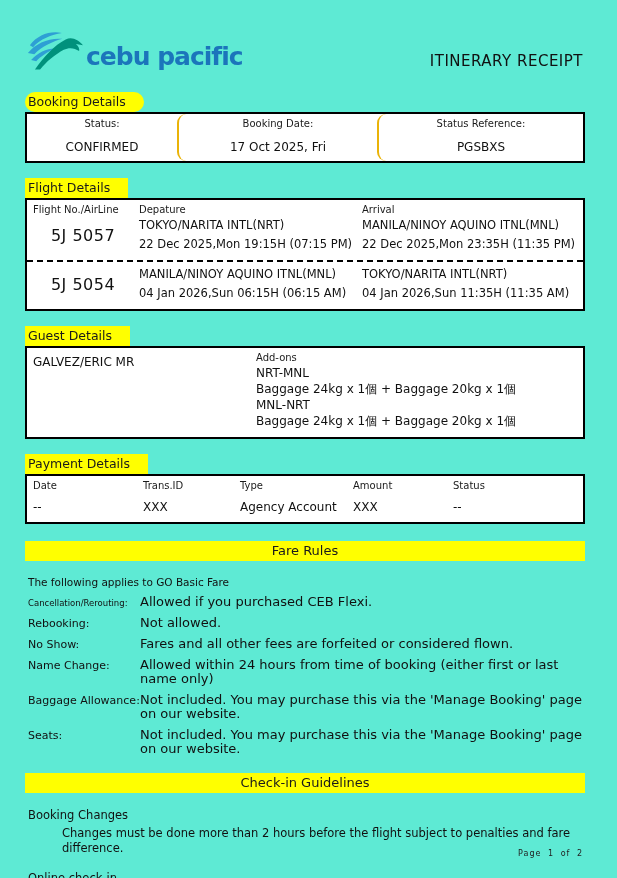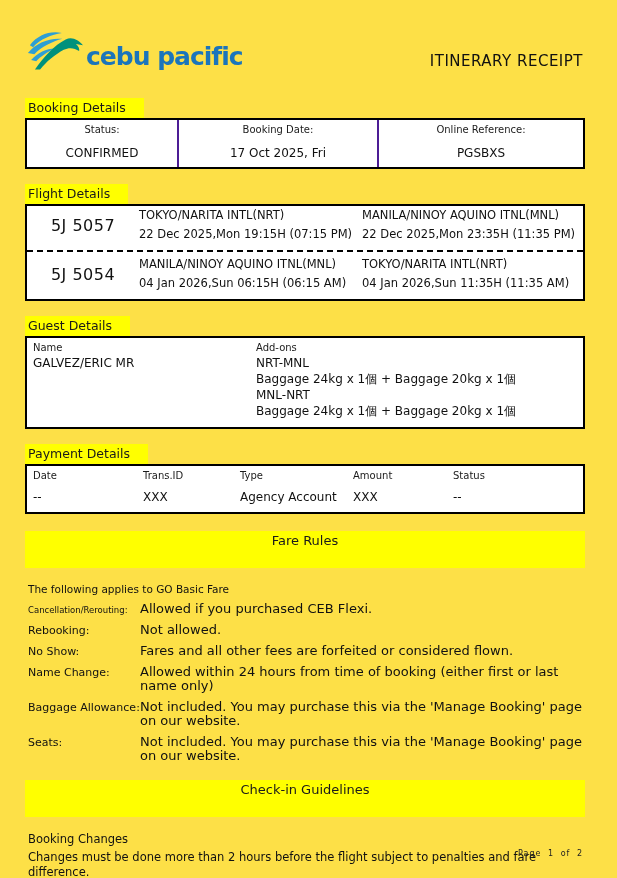--- a/index.html
+++ b/index.html
@@ -1,40 +1,40 @@
 <!DOCTYPE html>
 <html><head>
 <meta charset="utf-8">
 <style>
   * { box-sizing: border-box; margin: 0; padding: 0; }
   html, body { background: #ffffff; }
   body { font-family: "DejaVu Sans", "Liberation Sans", sans-serif; color: #111; }
-  .page { width: 617px; height: 878px; background: #fde047; overflow: hidden; position: relative; }
+  .page { width: 617px; height: 878px; background: #5eead4; overflow: hidden; position: relative; }
 
   
   .header { display: flex; justify-content: space-between; align-items: flex-start; padding: 26px 34px 0 26px; }
   .logo { display: flex; align-items: flex-end; }
   .logo svg { width: 64px; height: 50px; }
   .logo-text { color: #1b75bb; font-size: 25px; font-weight: bold; letter-spacing: -1px; margin-left: -4px; line-height: 1; padding-bottom: 7px; }
   .doc-title { font-size: 15px; color: #111; margin-top: 26px; letter-spacing: 0.5px; }
 
   .content { margin: 0 32px 0 25px; width: 560px; }
 
   
   .sec-label { display: inline-block; background: #ffff00; color: #1a1a1a; font-size: 12.5px; padding: 2px 18px 3px 3px; }
-  .mt-booking { margin-top: 22px; }
+  .mt-booking { margin-top: 16px; border-radius: 10px; }
   .mt-section { margin-top: 15px; }
 
   
   .box { border: 2px solid #000; background: #fff; }
 
   
   .booking { display: grid; grid-template-columns: 150px 200px 1fr; text-align: center; }
   .booking .cell { padding: 4px 6px 7px 6px; }
-  .booking .cell + .cell { border-left: 2px solid #4c1d95; }
+  .booking .cell + .cell { border-left: 2px solid #eab308; border-radius: 9px; }
   .lbl { font-size: 10px; color: #1a1a1a; }
   .val { font-size: 12px; margin-top: 11px; }
 
   
   .fgrid { display: grid; grid-template-columns: 112px 223px 1fr; }
   .fhead { padding: 4px 0 1px 0; }
   .fhead .lbl:first-child { padding-left: 6px; }
   .frow { padding: 0 0 6px 0; }
   .frow.second { border-top: 2px dashed #000; padding-top: 3px; }
   .flight-no { font-size: 16px; text-align: center; align-self: center; letter-spacing: 0.5px; }
@@ -43,33 +43,33 @@
   
   .guest { display: grid; grid-template-columns: 223px 1fr; padding: 4px 6px 8px 6px; }
   .glines { margin-top: 2px; }
   .glines div { font-size: 12px; line-height: 16px; }
 
   
   .pay { display: grid; grid-template-columns: 110px 97px 113px 100px 1fr; padding: 4px 6px 8px 6px; }
   .pay .val { margin-top: 9px; }
 
   
-  .band { background: #ffff00; text-align: center; font-size: 13px; color: #1a1a1a; padding: 2px 0 20px; margin-top: 17px; }
+  .band { background: #ffff00; text-align: center; font-size: 13px; color: #1a1a1a; padding: 2px 0 3px; margin-top: 17px; }
 
   
   .fr-intro { font-size: 10.5px; margin: 15px 0 0 3px; }
   .fr-row { display: grid; grid-template-columns: 112px 1fr; margin: 7px 0 0 3px; align-items: baseline; }
   .fr-label { font-size: 11px; }
   .fr-label.small { font-size: 8.5px; }
   .fr-value { font-size: 13px; line-height: 14px; }
 
   
   .ci { margin-left: 3px; }
   .ci-h { font-size: 11.5px; margin-top: 15px; }
-  .ci-p { font-size: 11.5px; margin-top: 4px; line-height: 15px; }
+  .ci-p { font-size: 11.5px; margin-top: 4px; line-height: 15px; margin-left: 34px; }
 
   
   .footer { position: absolute; right: 34px; bottom: 20px; font-size: 8px; color: #222; letter-spacing: 1px; word-spacing: 3px; text-align: right; }
 </style>
 </head>
 <body>
 
 <div class="page">
 
   <div class="header">
@@ -92,28 +92,33 @@
     <div class="box booking">
       <div class="cell">
         <div class="lbl">Status:</div>
         <div class="val">CONFIRMED</div>
       </div>
       <div class="cell">
         <div class="lbl">Booking Date:</div>
         <div class="val">17 Oct 2025, Fri</div>
       </div>
       <div class="cell">
-        <div class="lbl">Online Reference:</div>
+        <div class="lbl">Status Reference:</div>
         <div class="val">PGSBXS</div>
       </div>
     </div>
 
     
     <div class="sec-label mt-section">Flight Details</div>
     <div class="box">
+      <div class="fgrid fhead">
+        <div class="lbl">Flight No./AirLine</div>
+        <div class="lbl">Depature</div>
+        <div class="lbl">Arrival</div>
+      </div>
       <div class="fgrid frow">
         <div class="flight-no">5J 5057</div>
         <div class="leg">
           <div>TOKYO/NARITA INTL(NRT)</div>
           <div>22 Dec 2025,Mon 19:15H (07:15 PM)</div>
         </div>
         <div class="leg">
           <div>MANILA/NINOY AQUINO ITNL(MNL)</div>
           <div>22 Dec 2025,Mon 23:35H (11:35 PM)</div>
         </div>
@@ -128,21 +133,20 @@
           <div>TOKYO/NARITA INTL(NRT)</div>
           <div>04 Jan 2026,Sun 11:35H (11:35 AM)</div>
         </div>
       </div>
     </div>
 
     
     <div class="sec-label mt-section">Guest Details</div>
     <div class="box guest">
       <div>
-        <div class="lbl">Name</div>
         <div class="glines">
           <div>GALVEZ/ERIC MR</div>
         </div>
       </div>
       <div>
         <div class="lbl">Add-ons</div>
         <div class="glines">
           <div>NRT-MNL</div>
           <div>Baggage 24kg x 1個 + Baggage 20kg x 1個</div>
           <div>MNL-NRT</div>

